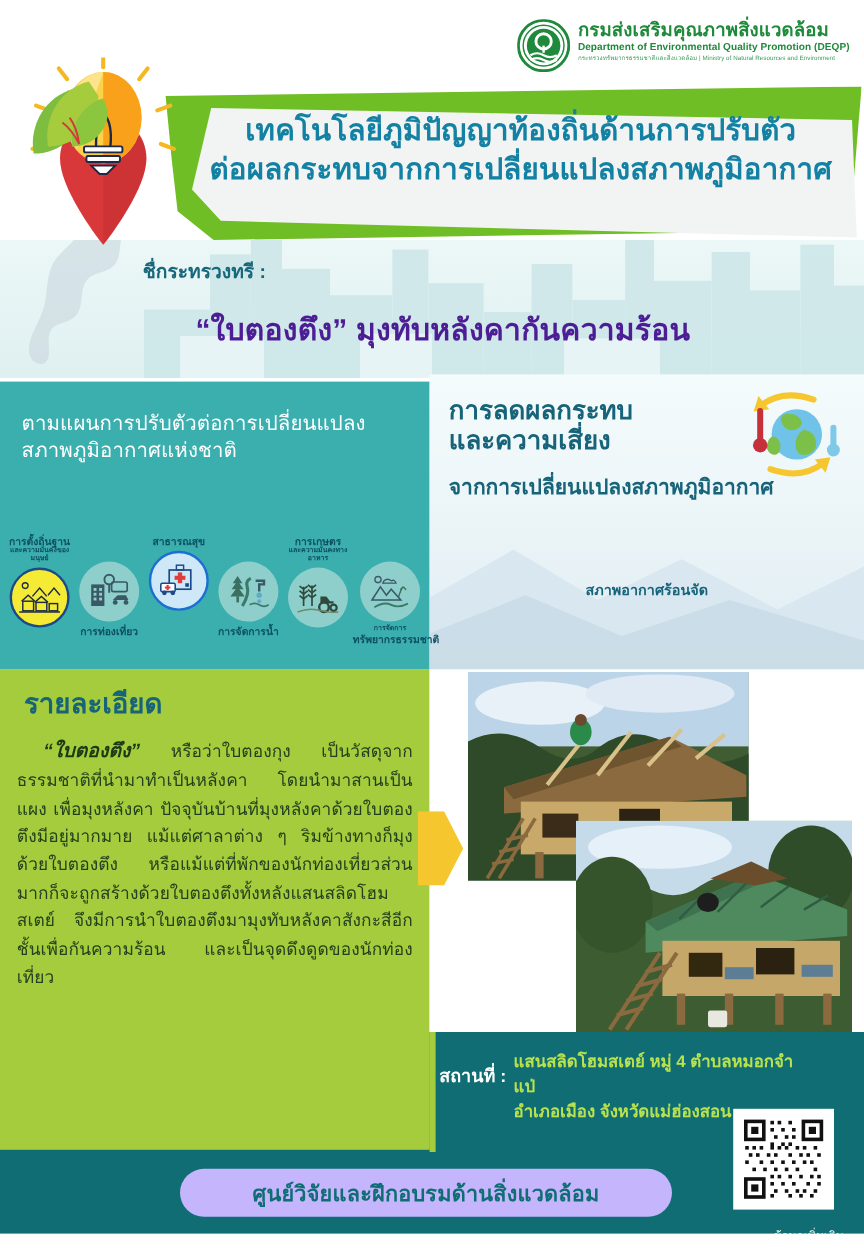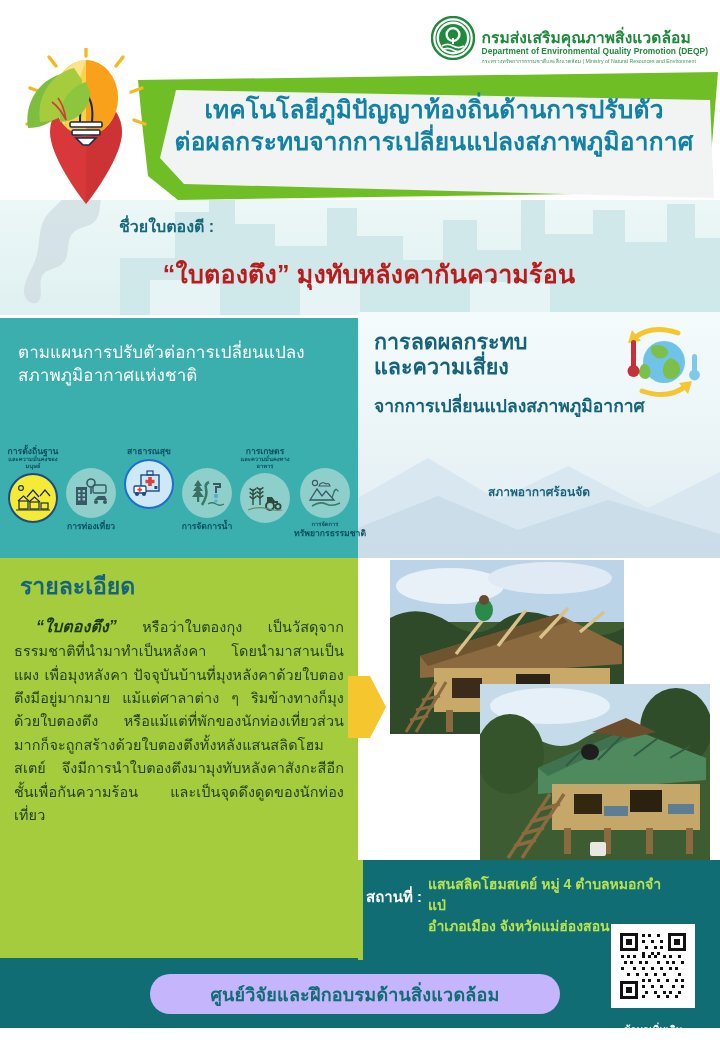--- a/index.html
+++ b/index.html
@@ -24,21 +24,21 @@
     z-index: 5;
   }
   .deqp-logo {
     position: absolute; right: 12px; top: 16px;
     display: flex; align-items: flex-start; gap: 7px;
   }
   .deqp-mark { width: 44px; height: 44px; flex: 0 0 44px; }
   .deqp-text { padding-top: 1px; }
   .deqp-th {
     font-size: 15.5px; font-weight: bold; color: #1f8a3b;
-    letter-spacing: .1px; line-height: 1.12; white-space: nowrap; margin-top: 12px;
+    letter-spacing: .1px; line-height: 1.12; white-space: nowrap;
   }
   .deqp-en {
     font-size: 8.4px; font-weight: bold; color: #1f8a3b;
     letter-spacing: .05px; line-height: 1.3; white-space: nowrap;
   }
   .deqp-sub {
     font-size: 5.2px; color: #3c9c58; letter-spacing: .04px;
     line-height: 1.35; white-space: nowrap; margin-top: 1px;
   }
 
@@ -70,21 +70,21 @@
 
   
   .techname-block { position: absolute; left: 0; top: 206px; width: 720px; height: 106px; z-index: 6; }
   .techname-label {
     position: absolute; left: 119px; top: 8px;
     font-size: 16px; font-weight: bold; color: #16687a;
   }
   .techname-value {
     position: absolute; left: 0; top: 48px; width: 720px;
     text-align: center; font-size: 25px; font-weight: bold;
-    color: #b91c1c; letter-spacing: .2px; padding-left: 18px;
+    color: #4c1d95; letter-spacing: .2px; padding-left: 18px;
   }
 
   
   .panel-left {
     position: absolute; left: 0; top: 318px; width: 358px; height: 240px;
     background: #3aafae; z-index: 4;
   }
   .panel-left-inner { padding: 18px 16px 0 18px; }
   .pl-h1 {
     font-size: 23px; font-weight: bold; color: #ffffff;
@@ -183,21 +183,21 @@
   .green-edge {
     position: absolute; left: 358px; top: 860px; width: 5px; height: 100px;
     background: #a4cc3c; z-index: 6;
   }
   .qr-card {
     position: absolute; left: 611px; top: 924px; width: 84px; height: 84px;
     background: #ffffff; z-index: 9; padding: 7px;
   }
   .qr-cap {
     position: absolute; left: 603px; top: 1022px; width: 100px;
-    text-align: center; font-size: 10px; font-weight: bold; color: #ffffff; z-index: 9;
+    text-align: right; font-size: 10px; font-weight: normal; color: #ffffff; z-index: 9;
   }
 
   
   .footer {
     position: absolute; left: 0; top: 958px; width: 720px; height: 82px;
     background: #0f6d73; z-index: 5;
   }
   .footer-pill {
     position: absolute; left: 150px; top: 974px; width: 410px; height: 40px;
     background: #c4b5fd; border-radius: 22px; z-index: 7;
@@ -310,21 +310,21 @@
       </g>
       <path fill="none" stroke="#1c2b45" stroke-width="2" d="M72,74 q0,-22 6,-28 M84,74 q2,-20 -6,-28"></path>
       <path fill="#7dbd3f" d="M54,26 C30,32 16,56 20,80 C44,80 62,62 62,38 Z"></path>
       <path fill="#a4cc3c" d="M66,20 C42,26 28,50 32,74 C56,74 74,56 74,32 Z"></path>
       <path fill="#8cc63e" d="M78,34 C62,38 50,56 52,74 C70,74 82,60 82,44 Z"></path>
       <path fill="none" stroke="#d9383a" stroke-width="1.6" d="M58,72 q-6,-12 -14,-18 M58,72 q-2,-14 -8,-22"></path>
     </svg>
   </div>
 
   <div class="techname-block">
-    <div class="techname-label">ชื่วยใบตองตี :</div>
+    <div class="techname-label">ชื่กระทรวงทรี :</div>
     <div class="techname-value">“ใบตองตึง” มุงทับหลังคากันความร้อน</div>
   </div>
 
   <div class="panel-left">
     <div class="panel-left-inner">
       <div class="pl-h2">
         <div>ตามแผนการปรับตัวต่อการเปลี่ยนแปลง</div>
         <div>สภาพภูมิอากาศแห่งชาติ</div>
       </div>
     </div>

